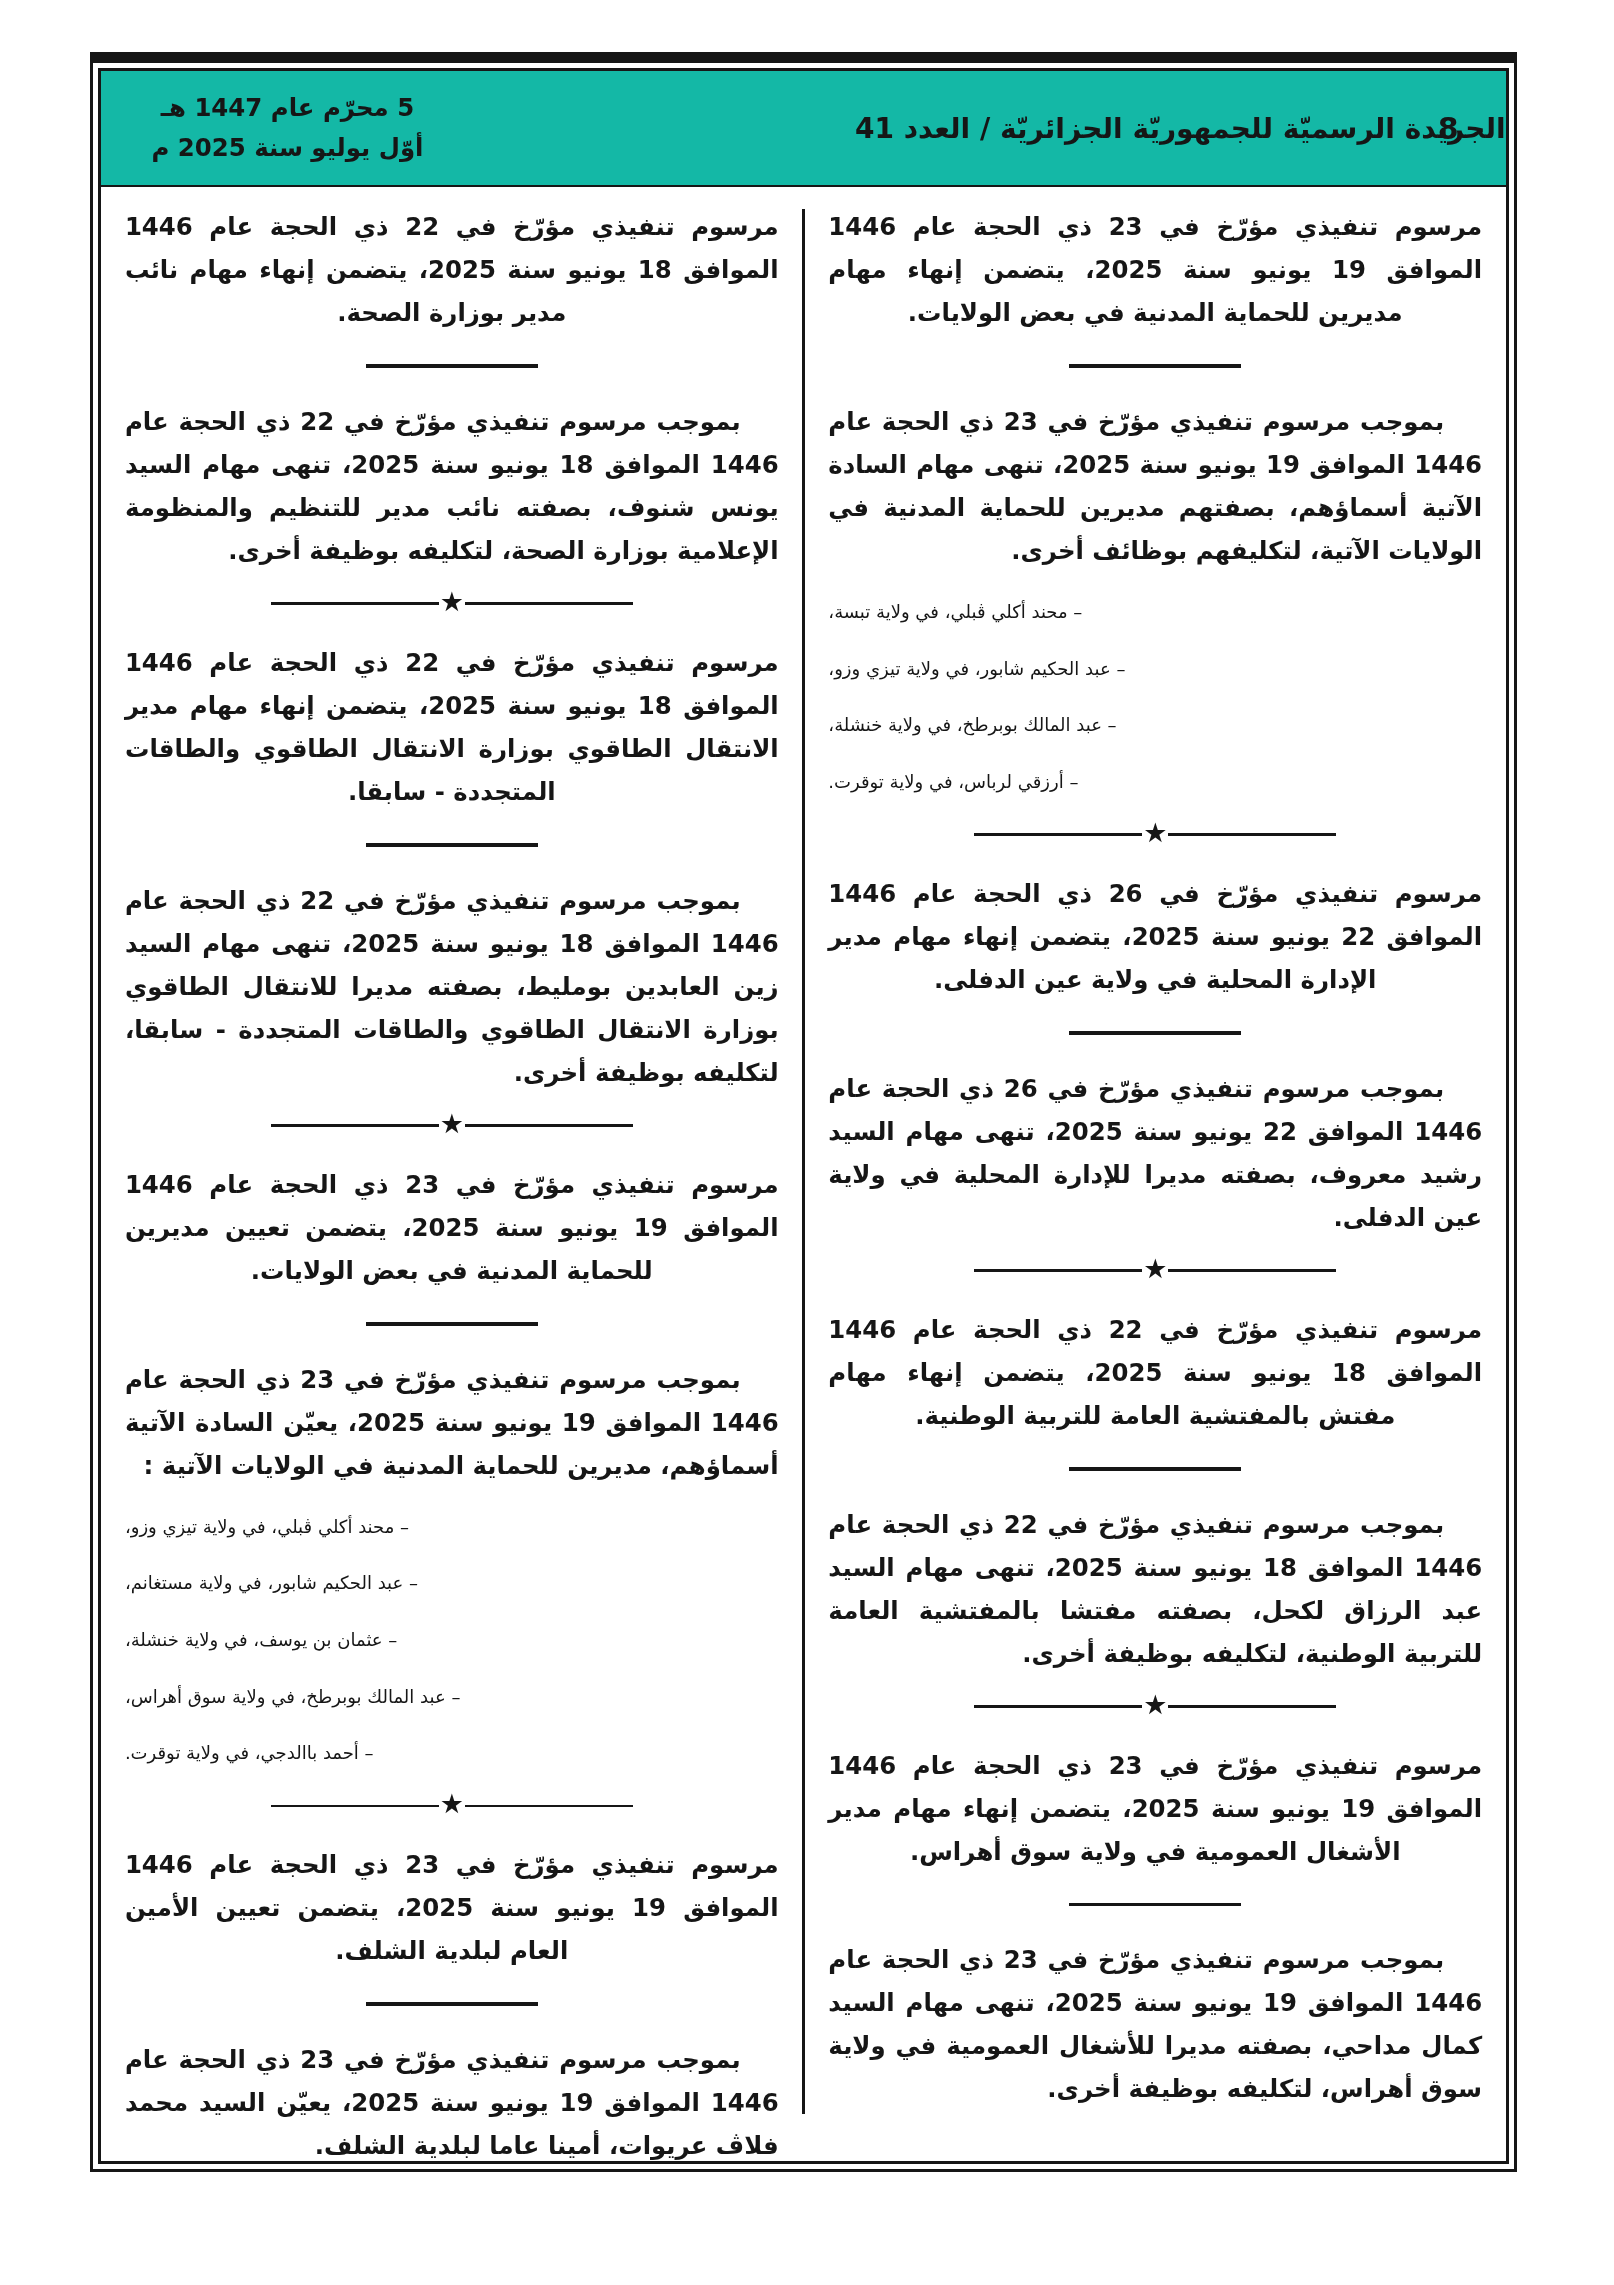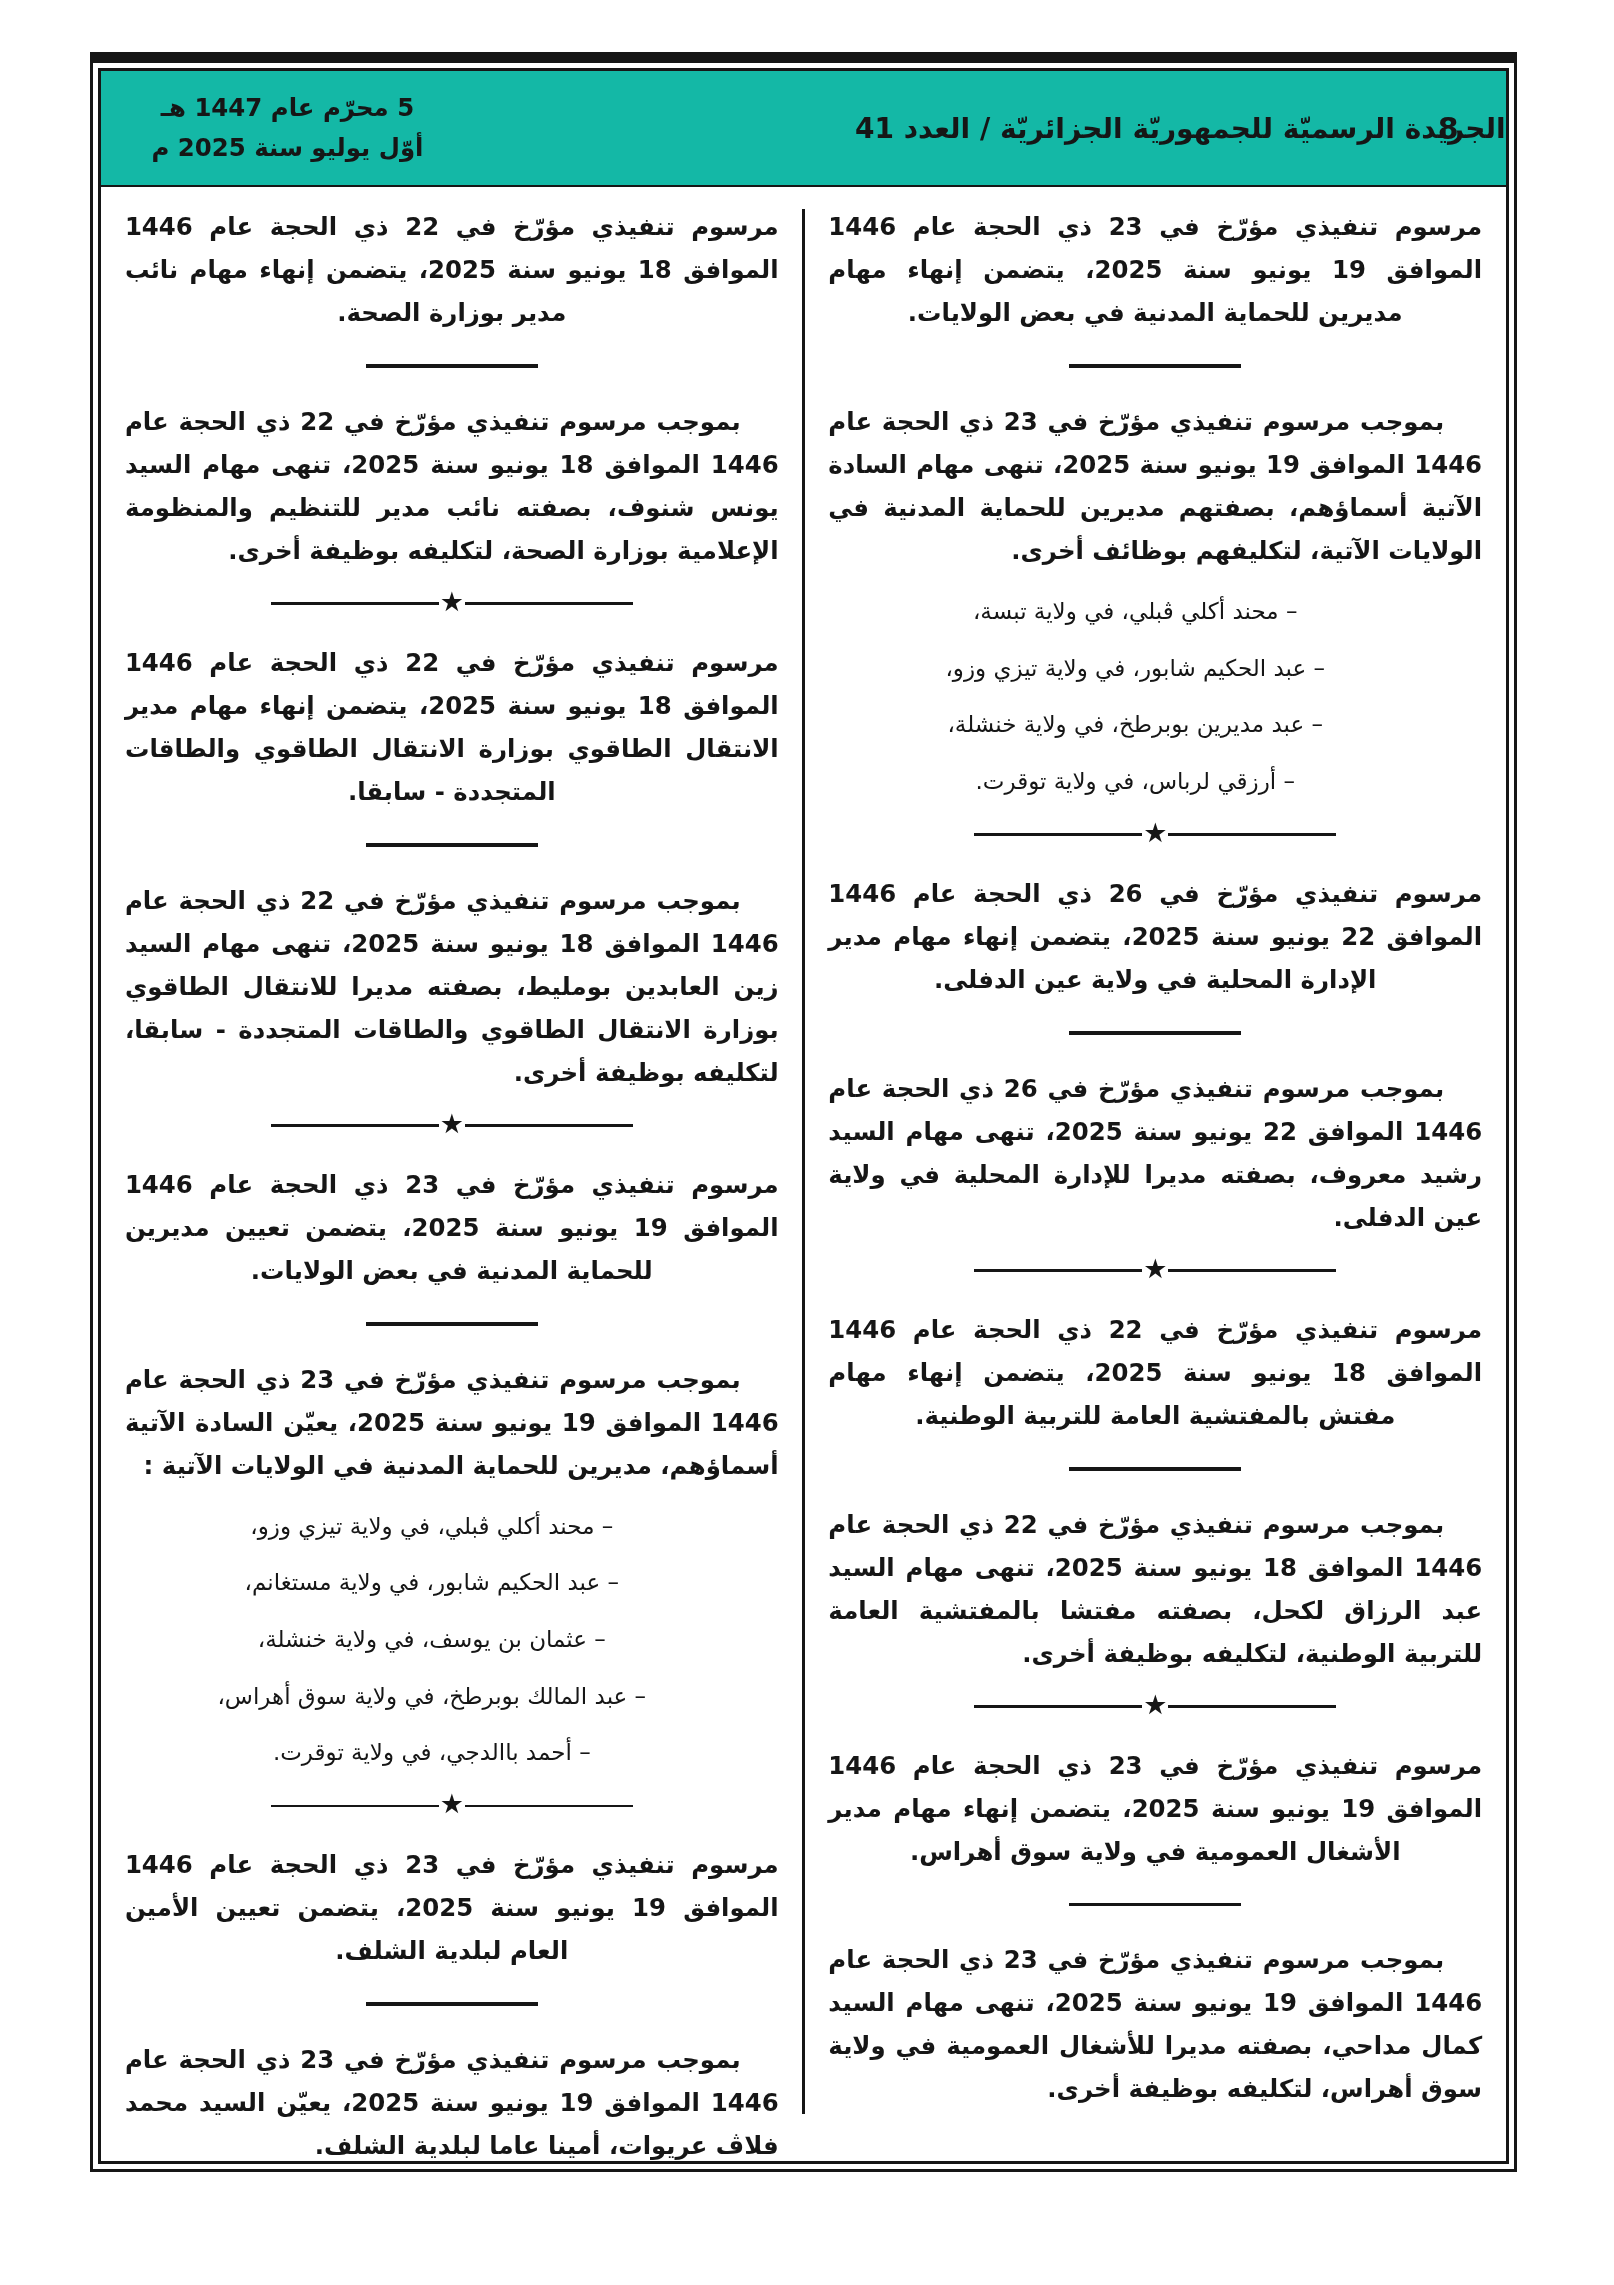--- a/index.html
+++ b/index.html
@@ -46,21 +46,21 @@
     margin:0;font-size:24.4px;font-weight:bold;line-height:43px;
     text-align:justify;text-align-last:center;
   }
   .title-sep{width:172px;height:3.6px;background:#161616;margin:30px auto 32px auto;}
   .decree-body{
     margin:0;font-size:24.4px;font-weight:bold;line-height:43px;
     text-align:justify;text-indent:38px;
   }
   .names{list-style:none;margin:18px 0 0 0;padding:0 40px 0 0;}
   .names li{
-    font-size:23px;line-height:43px;margin-bottom:13.6px;text-align:center;white-space:nowrap;
+    font-size:18px;line-height:43px;margin-bottom:13.6px;text-align:left;white-space:nowrap;
   }
   .star-sep{
     display:flex;align-items:center;justify-content:center;
     width:362px;margin:16.3px auto 22px auto;height:31px;
   }
   .star-sep .ssline{flex:1;height:2.7px;background:#161616;}
   .star-sep .star{font-size:27px;line-height:1;padding:0 0.9px;transform:translateY(-1.8px);}
 </style>
 </head>
 <body>
@@ -80,21 +80,21 @@
 
       <div class="columns">
         <div class="col" id="col-right">
             <section class="decree">
               <h2 class="decree-title">مرسوم تنفيذي مؤرّخ في 23 ذي الحجة عام 1446 الموافق 19 يونيو سنة 2025، يتضمن إنهاء مهام مديرين للحماية المدنية في بعض الولايات.</h2>
               <div class="title-sep"></div>
               <p class="decree-body">بموجب مرسوم تنفيذي مؤرّخ في 23 ذي الحجة عام 1446 الموافق 19 يونيو سنة 2025، تنهى مهام السادة الآتية أسماؤهم، بصفتهم مديرين للحماية المدنية في الولايات الآتية، لتكليفهم بوظائف أخرى.</p>
               <ul class="names">
                 <li>– محند أكلي ڤبلي، في ولاية تبسة،</li>
                 <li>– عبد الحكيم شابور، في ولاية تيزي وزو،</li>
-                <li>– عبد مديرين بوبرطخ، في ولاية خنشلة،</li>
+                <li>– عبد المالك بوبرطخ، في ولاية خنشلة،</li>
                 <li>– أرزقي لرباس، في ولاية توقرت.</li>
               </ul>
             </section>
             <div class="star-sep">
               <span class="ssline"></span>
               <span class="star">★</span>
               <span class="ssline"></span>
             </div>
             <section class="decree">
               <h2 class="decree-title">مرسوم تنفيذي مؤرّخ في 26 ذي الحجة عام 1446 الموافق 22 يونيو سنة 2025، يتضمن إنهاء مهام مدير الإدارة المحلية في ولاية عين الدفلى.</h2>

